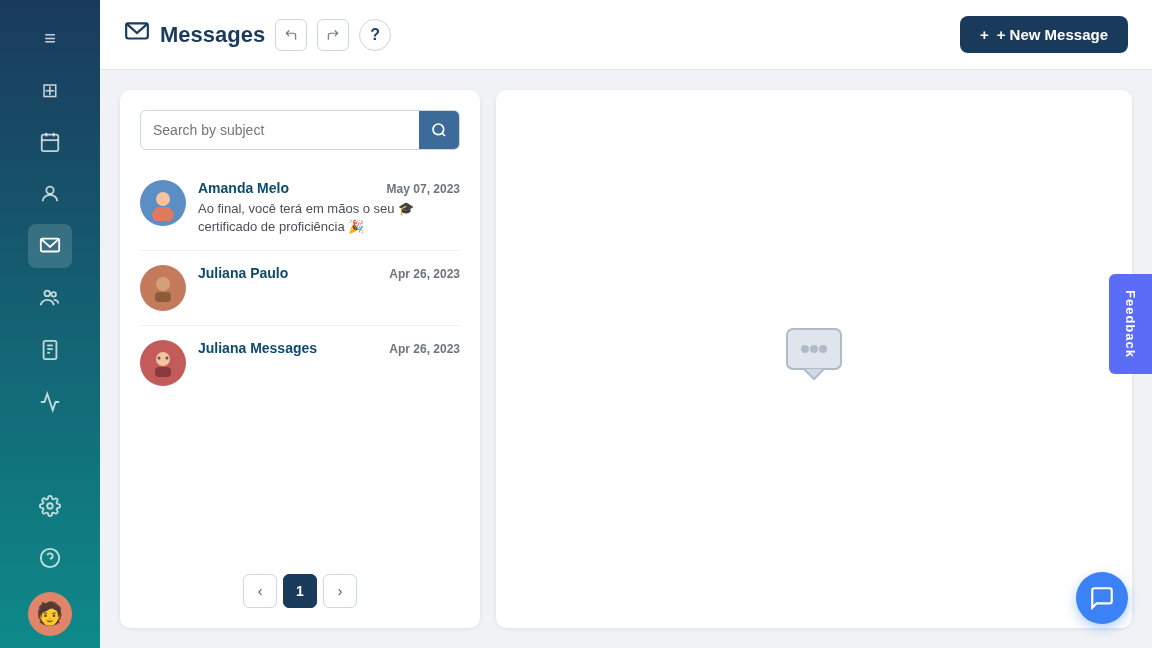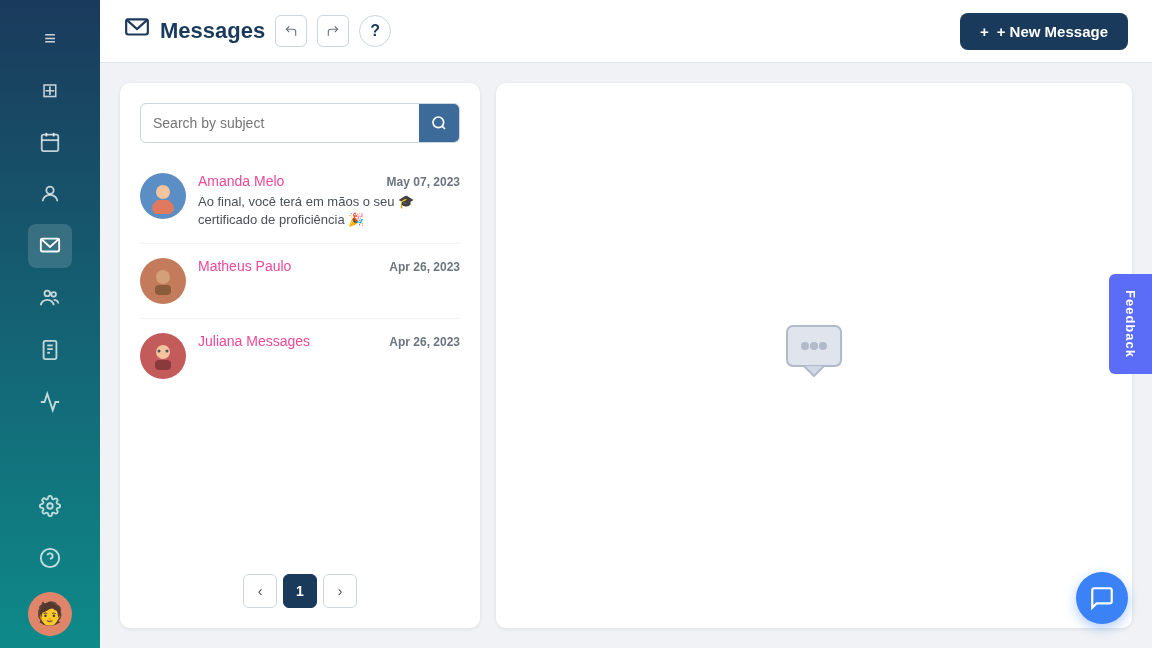--- a/index.html
+++ b/index.html
@@ -49,21 +49,21 @@
       flex: 1;
       display: flex;
       flex-direction: column;
       height: 648px;
       overflow: hidden;
     }
 
     
     .header {
       background: #fff;
-      height: 63px;
+      height: 70px;
       display: flex;
       align-items: center;
       padding: 0 24px;
       border-bottom: 1px solid #e2e6ea;
       flex-shrink: 0;
     }
     .header-title-group {
       display: flex;
       align-items: center;
       gap: 10px;
@@ -183,23 +183,23 @@
       font-size: 24px;
     }
     .msg-body { flex: 1; min-width: 0; }
     .msg-header-row {
       display: flex;
       justify-content: space-between;
       align-items: baseline;
       margin-bottom: 4px;
     }
     .msg-sender {
-      font-weight: 400;
+      font-weight: 700;
       font-size: 14px;
-      color: #ec4899;
+      color: #0c4a6e;
     }
     .msg-date {
       font-size: 12px;
       color: #6c757d;
       flex-shrink: 0;
       font-weight: bold;
     }
     .msg-preview {
       font-size: 13px;
       color: #495057;
@@ -401,21 +401,21 @@
           <div class="avatar" style="background:#c47b5b;">
             <svg width="36" height="36" viewBox="0 0 36 36">
               <circle cx="18" cy="18" r="18" fill="#c47b5b"></circle>
               <circle cx="18" cy="14" r="7" fill="#d4a07a"></circle>
               <circle cx="18" cy="14" r="6" fill="#d4a07a"></circle>
               <rect x="10" y="22" width="16" height="10" rx="4" fill="#8a5c3a"></rect>
             </svg>
           </div>
           <div class="msg-body">
             <div class="msg-header-row">
-              <span class="msg-sender">Matheus Paulo</span>
+              <span class="msg-sender">Juliana Paulo</span>
               <span class="msg-date">Apr 26, 2023</span>
             </div>
           </div>
         </div>
 
         <div class="message-item">
           <div class="avatar" style="background:#c45b5b;">
             <svg width="36" height="36" viewBox="0 0 36 36">
               <circle cx="18" cy="18" r="18" fill="#c45b5b"></circle>
               <circle cx="18" cy="14" r="7" fill="#f4c4a1"></circle>

